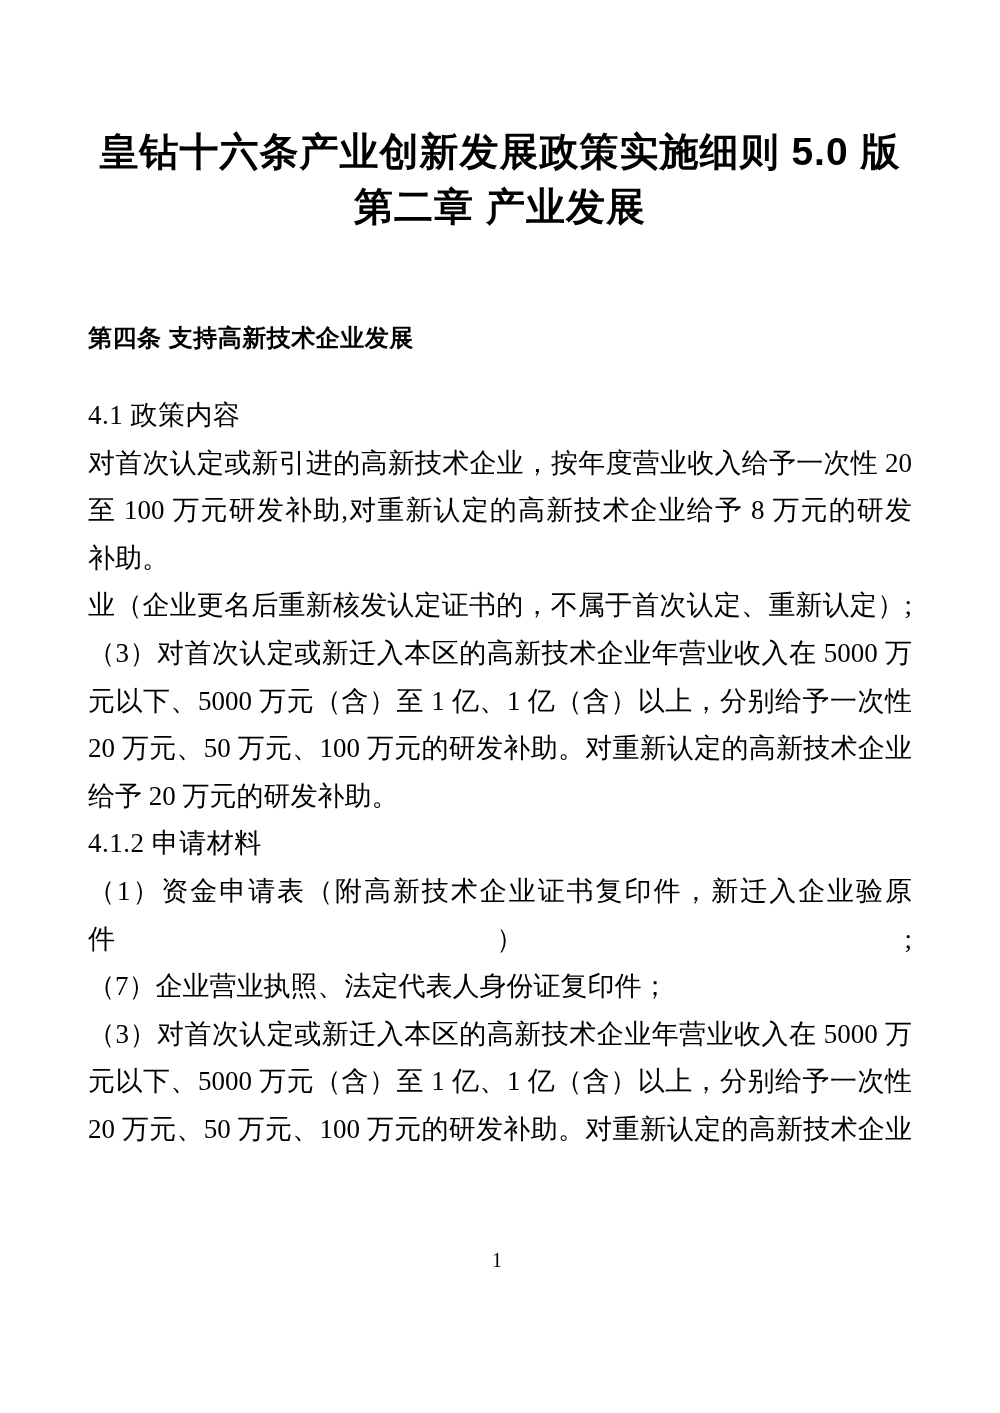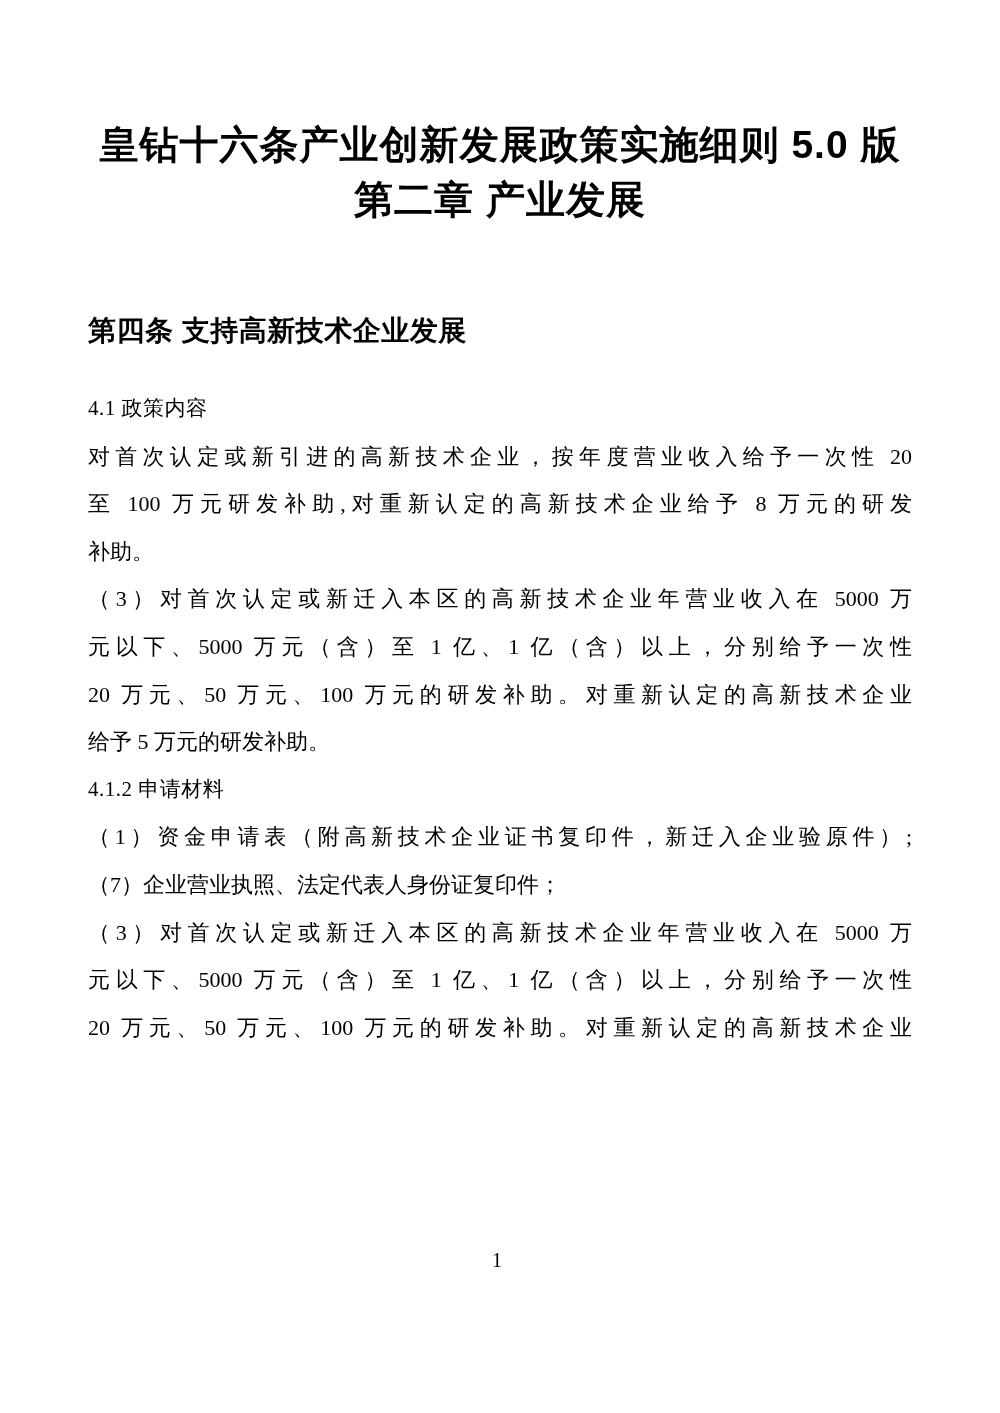--- a/index.html
+++ b/index.html
@@ -10,54 +10,54 @@
   .page {
     position: relative;
     width: 1000px;
     height: 1413px;
     background: #ffffff;
     color: #000000;
     overflow: hidden;
     font-family: "Liberation Serif", "DejaVu Serif", serif;
   }
   .content {
-    margin: 1px 88px;
+    margin: 8px 88px;
   }
   .title-block {
     padding-top: 116px;
     text-align: center;
     font-family: "Liberation Sans", "DejaVu Sans", sans-serif;
     font-weight: 700;
     font-size: 39px;
     line-height: 55px;
     letter-spacing: 1px;
   }
   .article-heading {
     margin-top: 84px;
     font-family: "Liberation Sans", "DejaVu Sans", sans-serif;
     font-weight: 700;
-    font-size: 28px;
+    font-size: 24px;
     line-height: 40px;
     letter-spacing: 0.5px;
   }
   .body-block {
     margin-top: 34px;
   }
   .line {
-    font-size: 22px;
+    font-size: 27px;
     line-height: 47.6px;
     white-space: nowrap;
   }
   .line.fill {
     white-space: normal;
     text-align: justify;
     text-align-last: justify;
   }
   .line.sub {
-    font-size: 21px;
+    font-size: 27px;
     letter-spacing: 0.5px;
     font-family: Liberation Serif, serif;
   }
   .page-number {
     position: absolute;
     left: 0;
     right: 6px;
     top: 1248px;
     text-align: center;
     font-size: 20px;
@@ -75,24 +75,25 @@
       <div>第二章 产业发展</div>
     </div>
 
     <div class="article-heading">第四条 支持高新技术企业发展</div>
 
     <div class="body-block">
       <div class="line sub">4.1 政策内容</div>
       <div class="line fill">对首次认定或新引进的高新技术企业，按年度营业收入给予一次性 20</div>
       <div class="line fill">至 100 万元研发补助,对重新认定的高新技术企业给予 8 万元的研发</div>
       <div class="line">补助。</div>
+      <div class="line fill">业（企业更名后重新核发认定证书的，不属于首次认定、重新认定）;</div>
       <div class="line fill">（3）对首次认定或新迁入本区的高新技术企业年营业收入在 5000 万</div>
       <div class="line fill">元以下、5000 万元（含）至 1 亿、1 亿（含）以上，分别给予一次性</div>
       <div class="line fill">20 万元、50 万元、100 万元的研发补助。对重新认定的高新技术企业</div>
-      <div class="line">给予 5 万元的研发补助。</div>
+      <div class="line">给予 20 万元的研发补助。</div>
       <div class="line sub">4.1.2 申请材料</div>
       <div class="line fill">（1）资金申请表（附高新技术企业证书复印件，新迁入企业验原件）;</div>
       <div class="line">（7）企业营业执照、法定代表人身份证复印件；</div>
       <div class="line fill">（3）对首次认定或新迁入本区的高新技术企业年营业收入在 5000 万</div>
       <div class="line fill">元以下、5000 万元（含）至 1 亿、1 亿（含）以上，分别给予一次性</div>
       <div class="line fill">20 万元、50 万元、100 万元的研发补助。对重新认定的高新技术企业</div>
     </div>
 
   </div>
 

